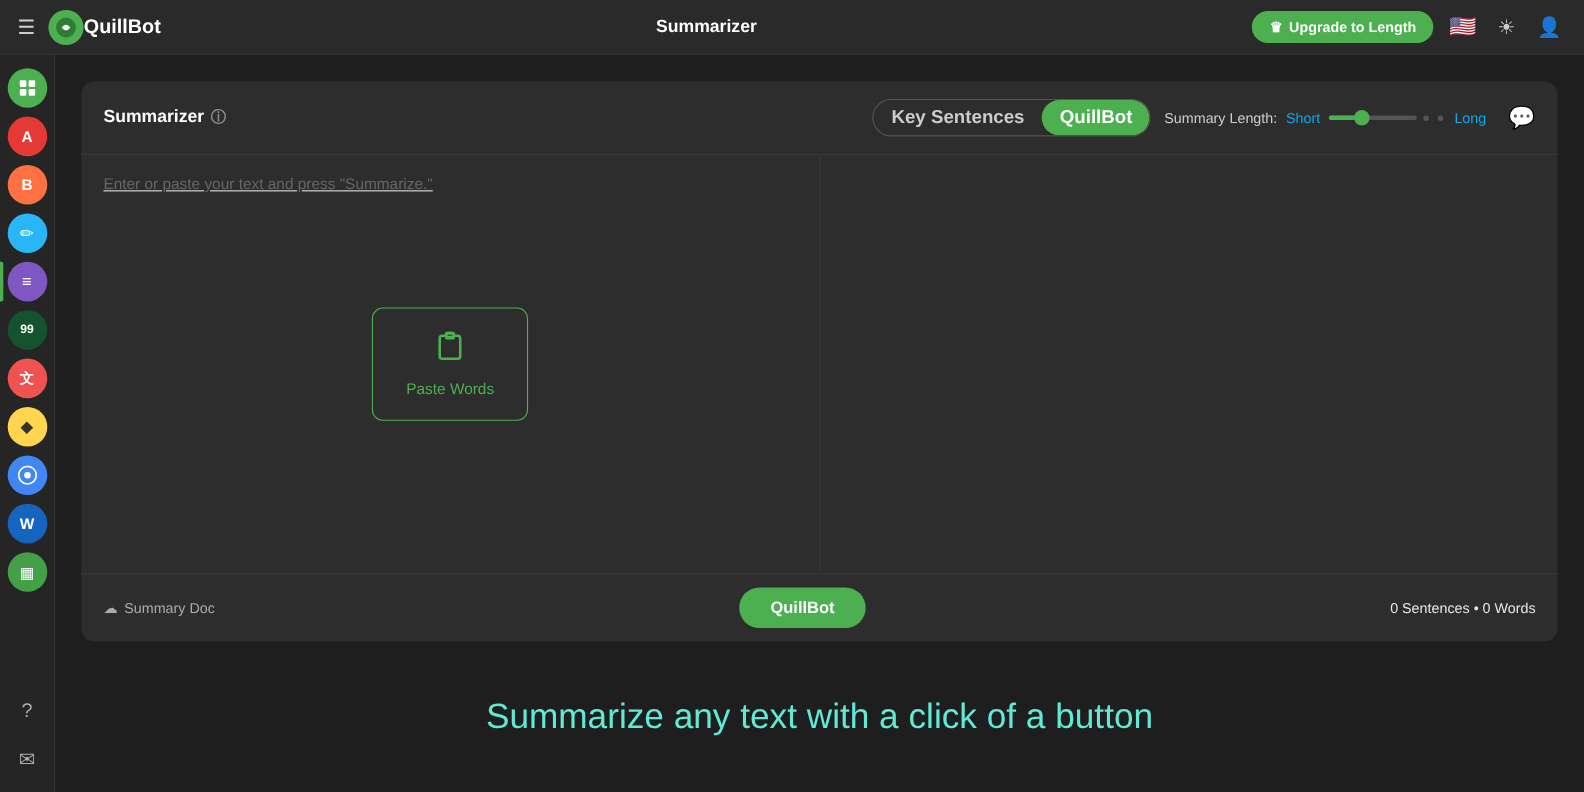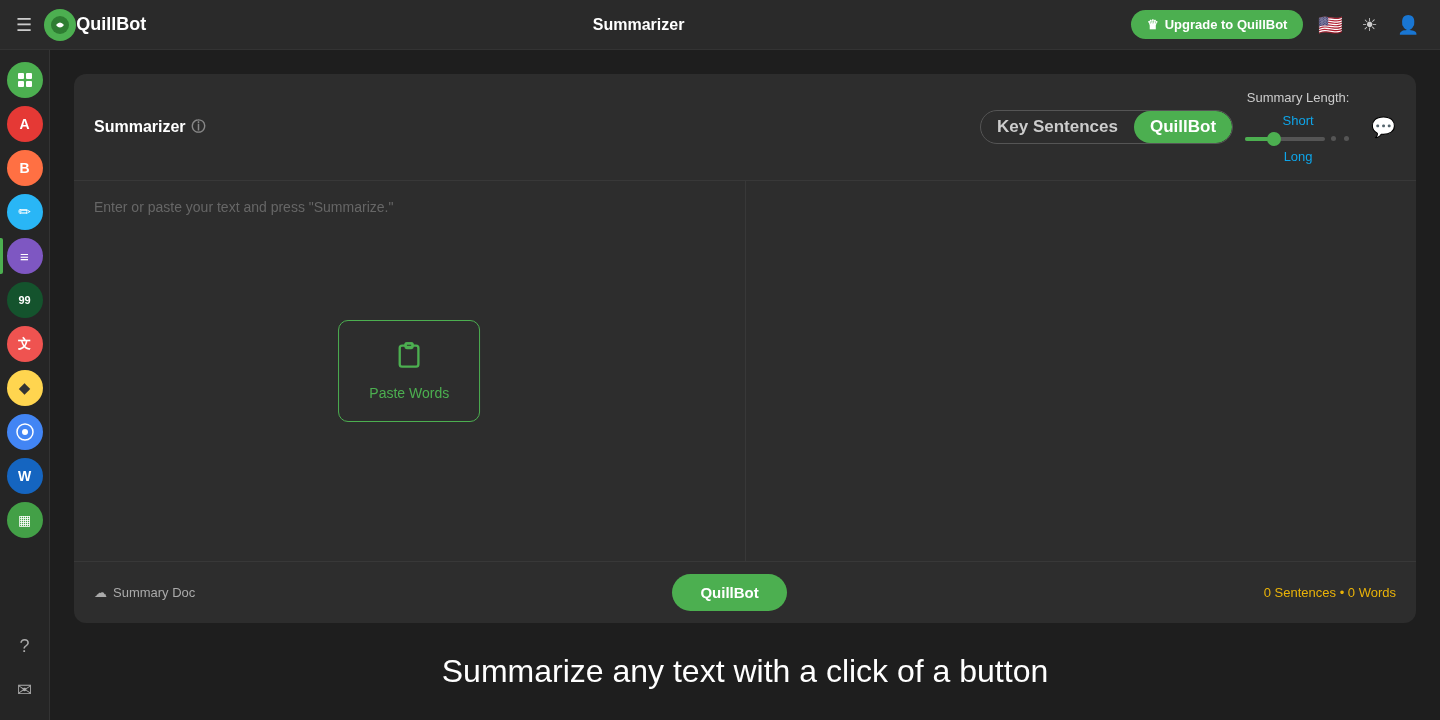--- a/index.html
+++ b/index.html
@@ -214,21 +214,20 @@
       background: #4caf50;
       color: white;
       border-radius: 20px;
     }
     .summary-length {
       display: flex;
       align-items: center;
       gap: 8px;
       font-size: 13px;
       color: #ccc;
-      flex-direction: column;
     }
     .length-label-short, .length-label-long {
       color: #0ea5e9;
       font-size: 13px;
     }
     .slider-container {
       display: flex;
       align-items: center;
       gap: 4px;
     }
@@ -275,20 +274,21 @@
       display: flex;
       height: 380px;
     }
     .input-panel {
       flex: 1;
       padding: 16px 20px;
       border-right: 1px solid #383838;
       position: relative;
       display: flex;
       flex-direction: column;
+      text-decoration: underline;
     }
     .input-placeholder {
       color: #666;
       font-size: 14px;
       line-height: 1.5;
     }
     .paste-btn-container {
       position: absolute;
       top: 50%;
       left: 50%;
@@ -341,34 +341,34 @@
       border: none;
       border-radius: 20px;
       padding: 10px 28px;
       font-size: 15px;
       font-weight: 600;
       cursor: pointer;
       margin: 0 auto;
     }
     .word-count {
       font-size: 13px;
-      color: #eab308;
+      color: #e5e5e5;
     }
 
     
     .bottom-section {
       flex: 1;
       display: flex;
       align-items: center;
       justify-content: center;
       padding: 20px;
     }
     .bottom-text {
       font-size: 32px;
-      color: #ffffff;
+      color: #5eead4;
       text-align: left;
     }
 
     
     .clipboard-svg {
       width: 28px;
       height: 28px;
     }
   </style>
 </head>
@@ -384,21 +384,21 @@
       </svg>
     </div>
     <span class="logo-text">QuillBot</span>
   </div>
   <div class="nav-center">
     <span class="nav-title">Summarizer</span>
   </div>
   <div class="nav-right">
     <button class="upgrade-btn">
       <span>♛</span>
-      <span>Upgrade to QuillBot</span>
+      <span>Upgrade to Length</span>
     </button>
     <div class="flag-icon">🇺🇸</div>
     <span class="theme-icon">☀</span>
     <span class="user-icon">👤</span>
   </div>
 </div>
 
 <div class="main-layout">
 
   <div class="sidebar">

